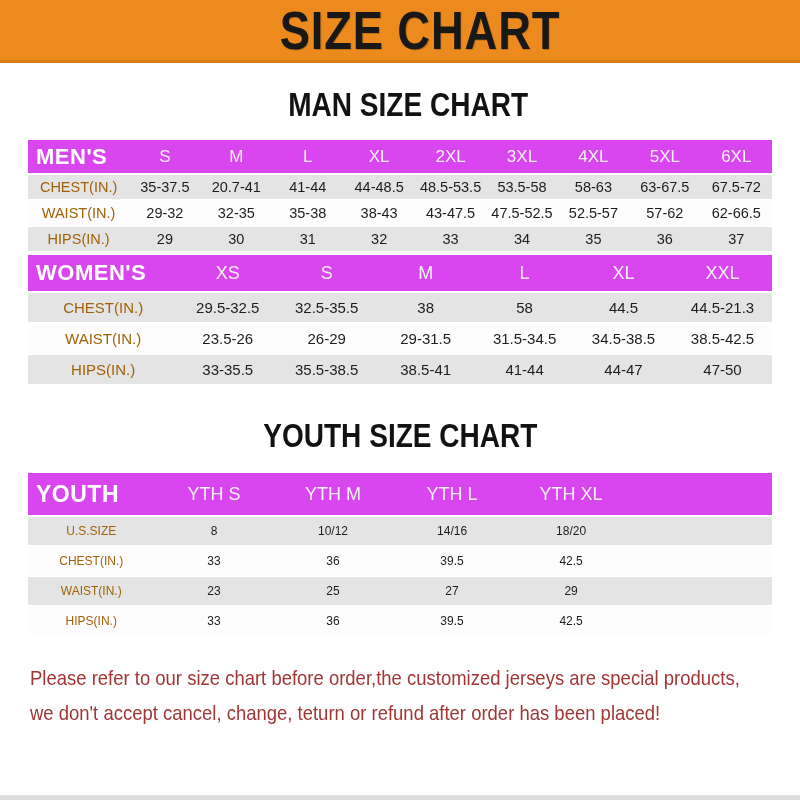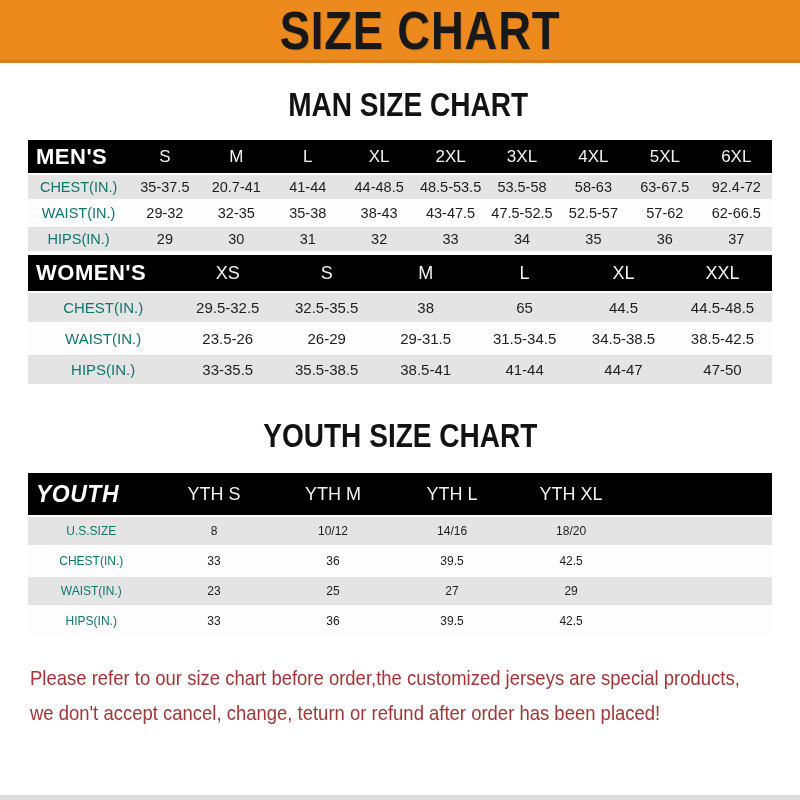--- a/index.html
+++ b/index.html
@@ -44,49 +44,49 @@
   .s-youth .section-heading { margin-top: 30px; margin-bottom: 12px; }
   
   table.size-table {
     width: 744px;
     margin: 0 auto;
     border-collapse: separate;
     border-spacing: 0 2px;
     table-layout: fixed;
   }
   table.size-table thead th {
-    background: #000000;
+    background: #d946ef;
     color: #f2f2f2;
     font-weight: normal;
     text-align: center;
     vertical-align: middle;
     margin-left: 45px;
   }
   table.size-table thead th.label-cell {
     text-align: left;
     padding-left: 8px;
     font-weight: bold;
     color: #ffffff;
     letter-spacing: 0.5px;
   }
   .tbl-men   thead th { height: 33px; font-size: 17px; }
   .tbl-women thead th { height: 36px; font-size: 18px; }
   .tbl-youth thead th { height: 42px; font-size: 18px; }
   .tbl-men   thead th.label-cell { font-size: 22px; }
   .tbl-women thead th.label-cell { font-size: 22px; }
-  .tbl-youth thead th.label-cell { font-size: 23px; letter-spacing: 1.5px; font-style: italic; }
+  .tbl-youth thead th.label-cell { font-size: 23px; letter-spacing: 1.5px; }
   table.size-table tbody td {
     text-align: center;
     vertical-align: middle;
     color: #1d1d1d;
   }
   .tbl-men   tbody td { height: 24px; font-size: 14.5px; }
   .tbl-women tbody td { height: 29px; font-size: 15px; }
   .tbl-youth tbody td { height: 28px; font-size: 12px; }
-  table.size-table tbody td.label-cell { color: #0f766e; }
+  table.size-table tbody td.label-cell { color: #a16207; }
   table.size-table tbody tr:nth-child(odd) td  { background: #E4E4E4; }
   table.size-table tbody tr:nth-child(even) td { background: #FDFDFD; }
   
   .tbl-men   col            { width: 9.6%;  }
   .tbl-men   col.col-label  { width: 13.6%; }
   .tbl-women col            { width: 13.3%; }
   .tbl-women col.col-label  { width: 20.2%; }
   .tbl-youth col            { width: 16%;   }
   .tbl-youth col.col-label  { width: 17%;   }
   .tbl-youth col.col-spacer { width: 19%;   }
@@ -157,21 +157,21 @@
         <tr>
           <td class="label-cell">CHEST(IN.)</td>
           <td>35-37.5</td>
           <td>20.7-41</td>
           <td>41-44</td>
           <td>44-48.5</td>
           <td>48.5-53.5</td>
           <td>53.5-58</td>
           <td>58-63</td>
           <td>63-67.5</td>
-          <td>92.4-72</td>
+          <td>67.5-72</td>
         </tr>
         <tr>
           <td class="label-cell">WAIST(IN.)</td>
           <td>29-32</td>
           <td>32-35</td>
           <td>35-38</td>
           <td>38-43</td>
           <td>43-47.5</td>
           <td>47.5-52.5</td>
           <td>52.5-57</td>
@@ -215,23 +215,23 @@
           <th>XL</th>
           <th>XXL</th>
         </tr>
       </thead>
       <tbody>
         <tr>
           <td class="label-cell">CHEST(IN.)</td>
           <td>29.5-32.5</td>
           <td>32.5-35.5</td>
           <td>38</td>
-          <td>65</td>
+          <td>58</td>
           <td>44.5</td>
-          <td>44.5-48.5</td>
+          <td>44.5-21.3</td>
         </tr>
         <tr>
           <td class="label-cell">WAIST(IN.)</td>
           <td>23.5-26</td>
           <td>26-29</td>
           <td>29-31.5</td>
           <td>31.5-34.5</td>
           <td>34.5-38.5</td>
           <td>38.5-42.5</td>
         </tr>

